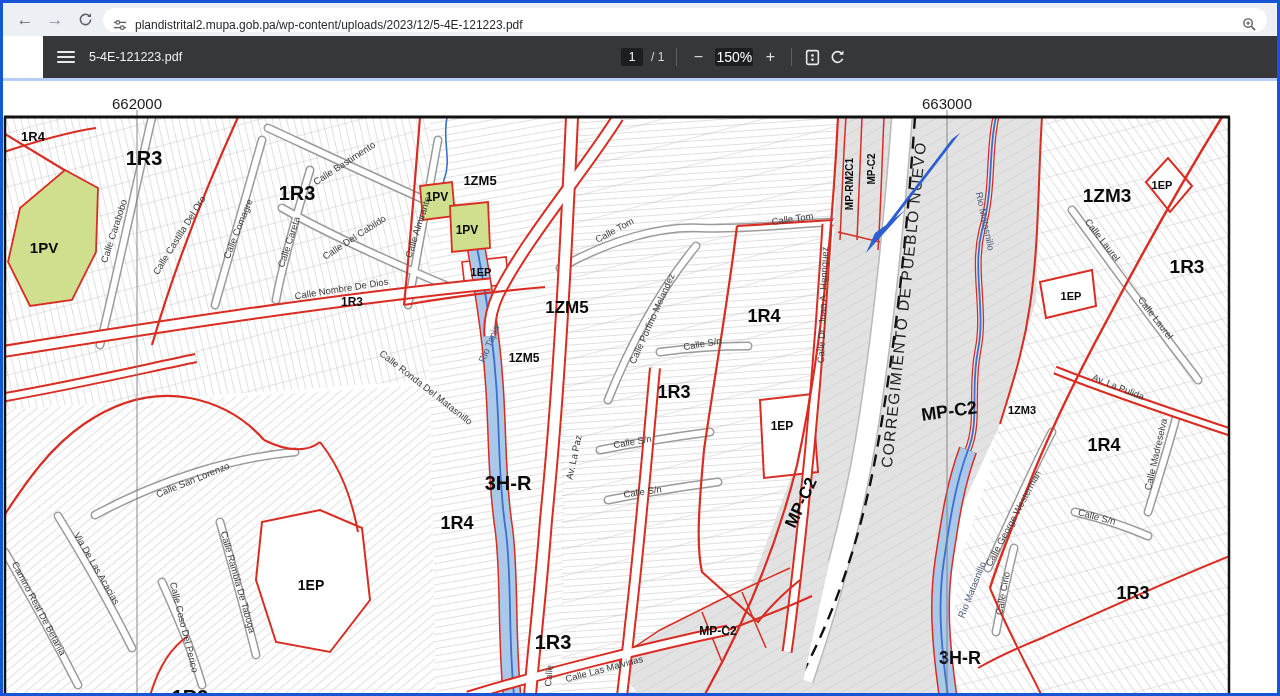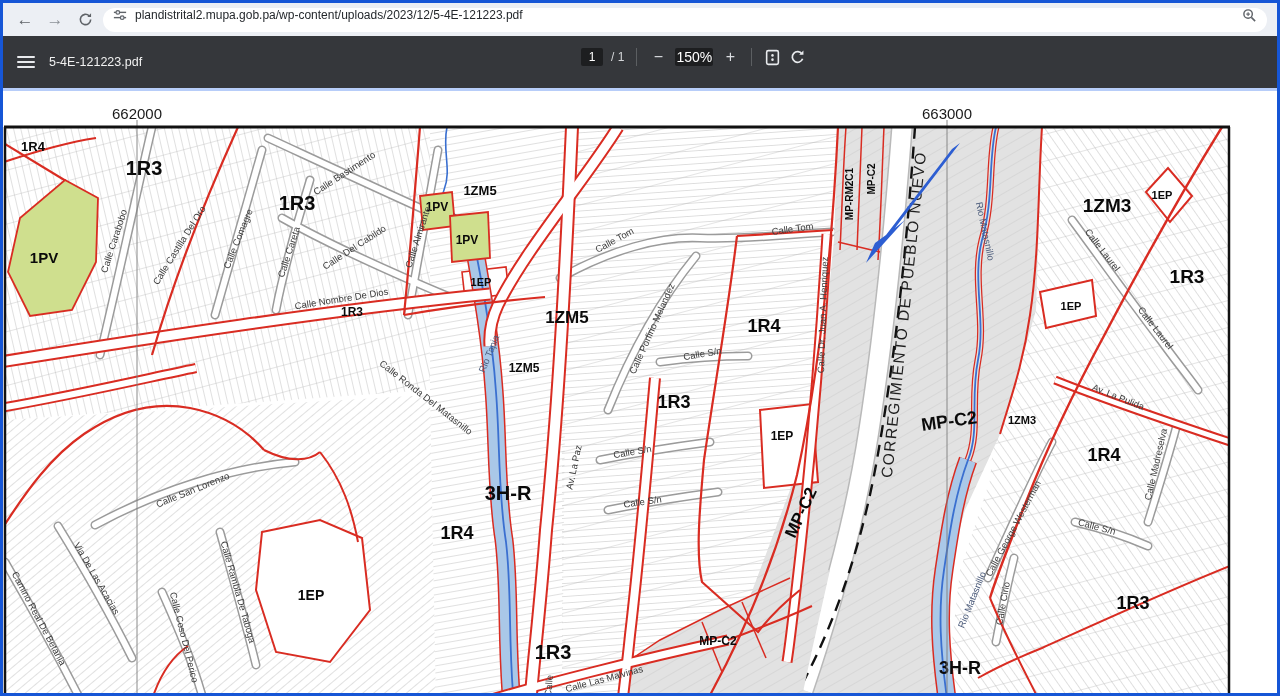--- a/index.html
+++ b/index.html
@@ -4,28 +4,28 @@
 <style>
   html,body{margin:0;padding:0;background:#fff;}
   *{box-sizing:border-box;}
   .window{width:1280px;height:696px;border:3px solid #1656d6;background:#fff;position:relative;
           font-family:"Liberation Sans",sans-serif;overflow:hidden;}
   
   .chrome-bar{height:33px;background:#eceff4;display:flex;align-items:center;padding:0 10px;gap:6px;}
   .nav-btn{width:24px;height:24px;display:flex;align-items:center;justify-content:center;
            font-size:17px;color:#5f6368;border-radius:50%;}
   .nav-btn.fwd{color:#8b9096;}
-  .omnibox{flex:1;height:24px;background:#ffffff;border-radius:13px;display:flex;align-items:flex-start;
+  .omnibox{flex:1;height:24px;background:#ffffff;border-radius:13px;display:flex;align-items:flex-end;
            padding:0 10px;gap:8px;min-width:0;}
   .url-text{font-size:12px;color:#24282c;white-space:nowrap;overflow:hidden;}
   .ico{display:inline-flex;align-items:center;justify-content:center;}
   .spacer{flex:1;}
   
-  .pdf-toolbar{height:52px;background:#35373b;position:relative;display:flex;align-items:center;
-               padding:0 14px;color:#e8eaed;}
+  .pdf-toolbar{height:42px;background:#35373b;position:relative;display:flex;align-items:center;
+               padding:0 14px;color:#e8eaed;margin-left:40px;}
   .burger{display:inline-flex;flex-direction:column;gap:3px;width:18px;margin-right:14px;}
   .burger span{display:block;height:2px;background:#e8eaed;border-radius:1px;}
   .pdf-filename{font-size:12.5px;color:#f1f1f1;}
   .tb-center{position:absolute;left:578px;top:0;height:42px;display:flex;align-items:center;gap:8px;}
   .page-box{width:22px;height:18px;background:#1d1e20;border-radius:2px;color:#fff;font-size:12px;
             display:flex;align-items:center;justify-content:center;}
   .page-total{font-size:12px;color:#d5d7da;}
   .tb-divider{width:1px;height:18px;background:#5c5f62;margin:0 4px;}
   .tb-btn{font-size:16px;color:#dadce0;width:18px;text-align:center;}
   .zoom-box{width:38px;height:18px;background:#1d1e20;border-radius:2px;color:#fff;font-size:14px;

